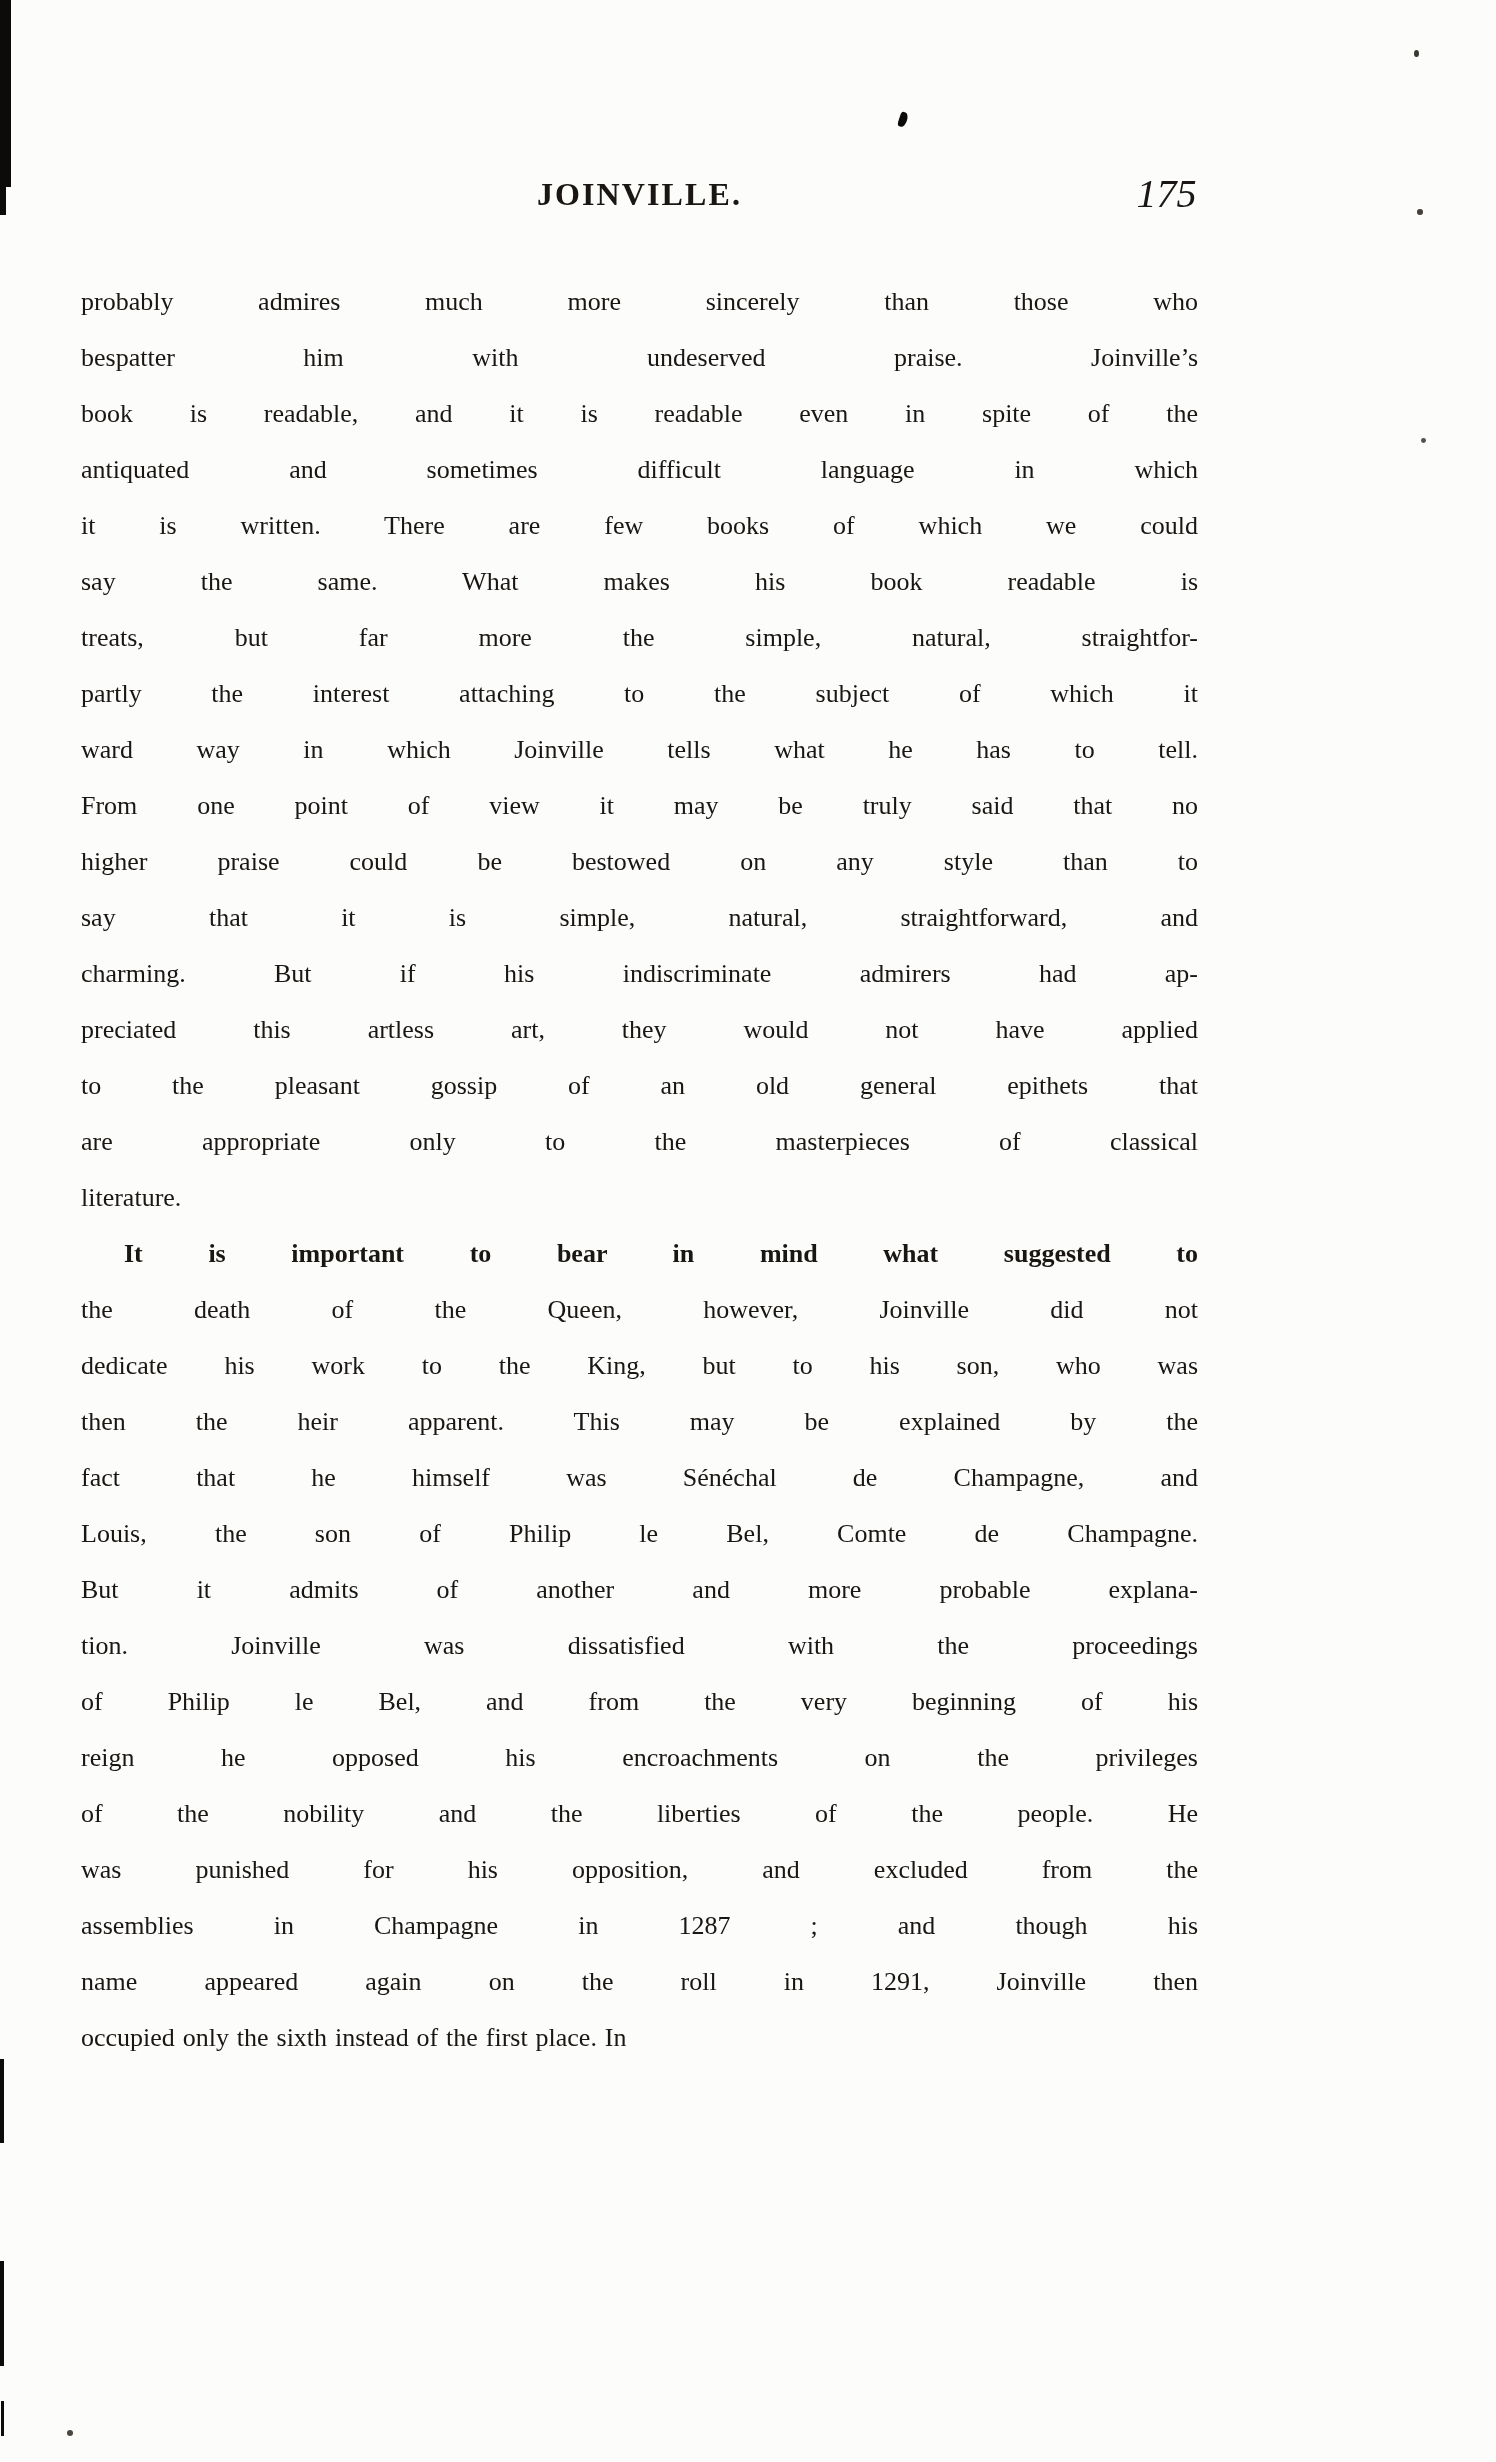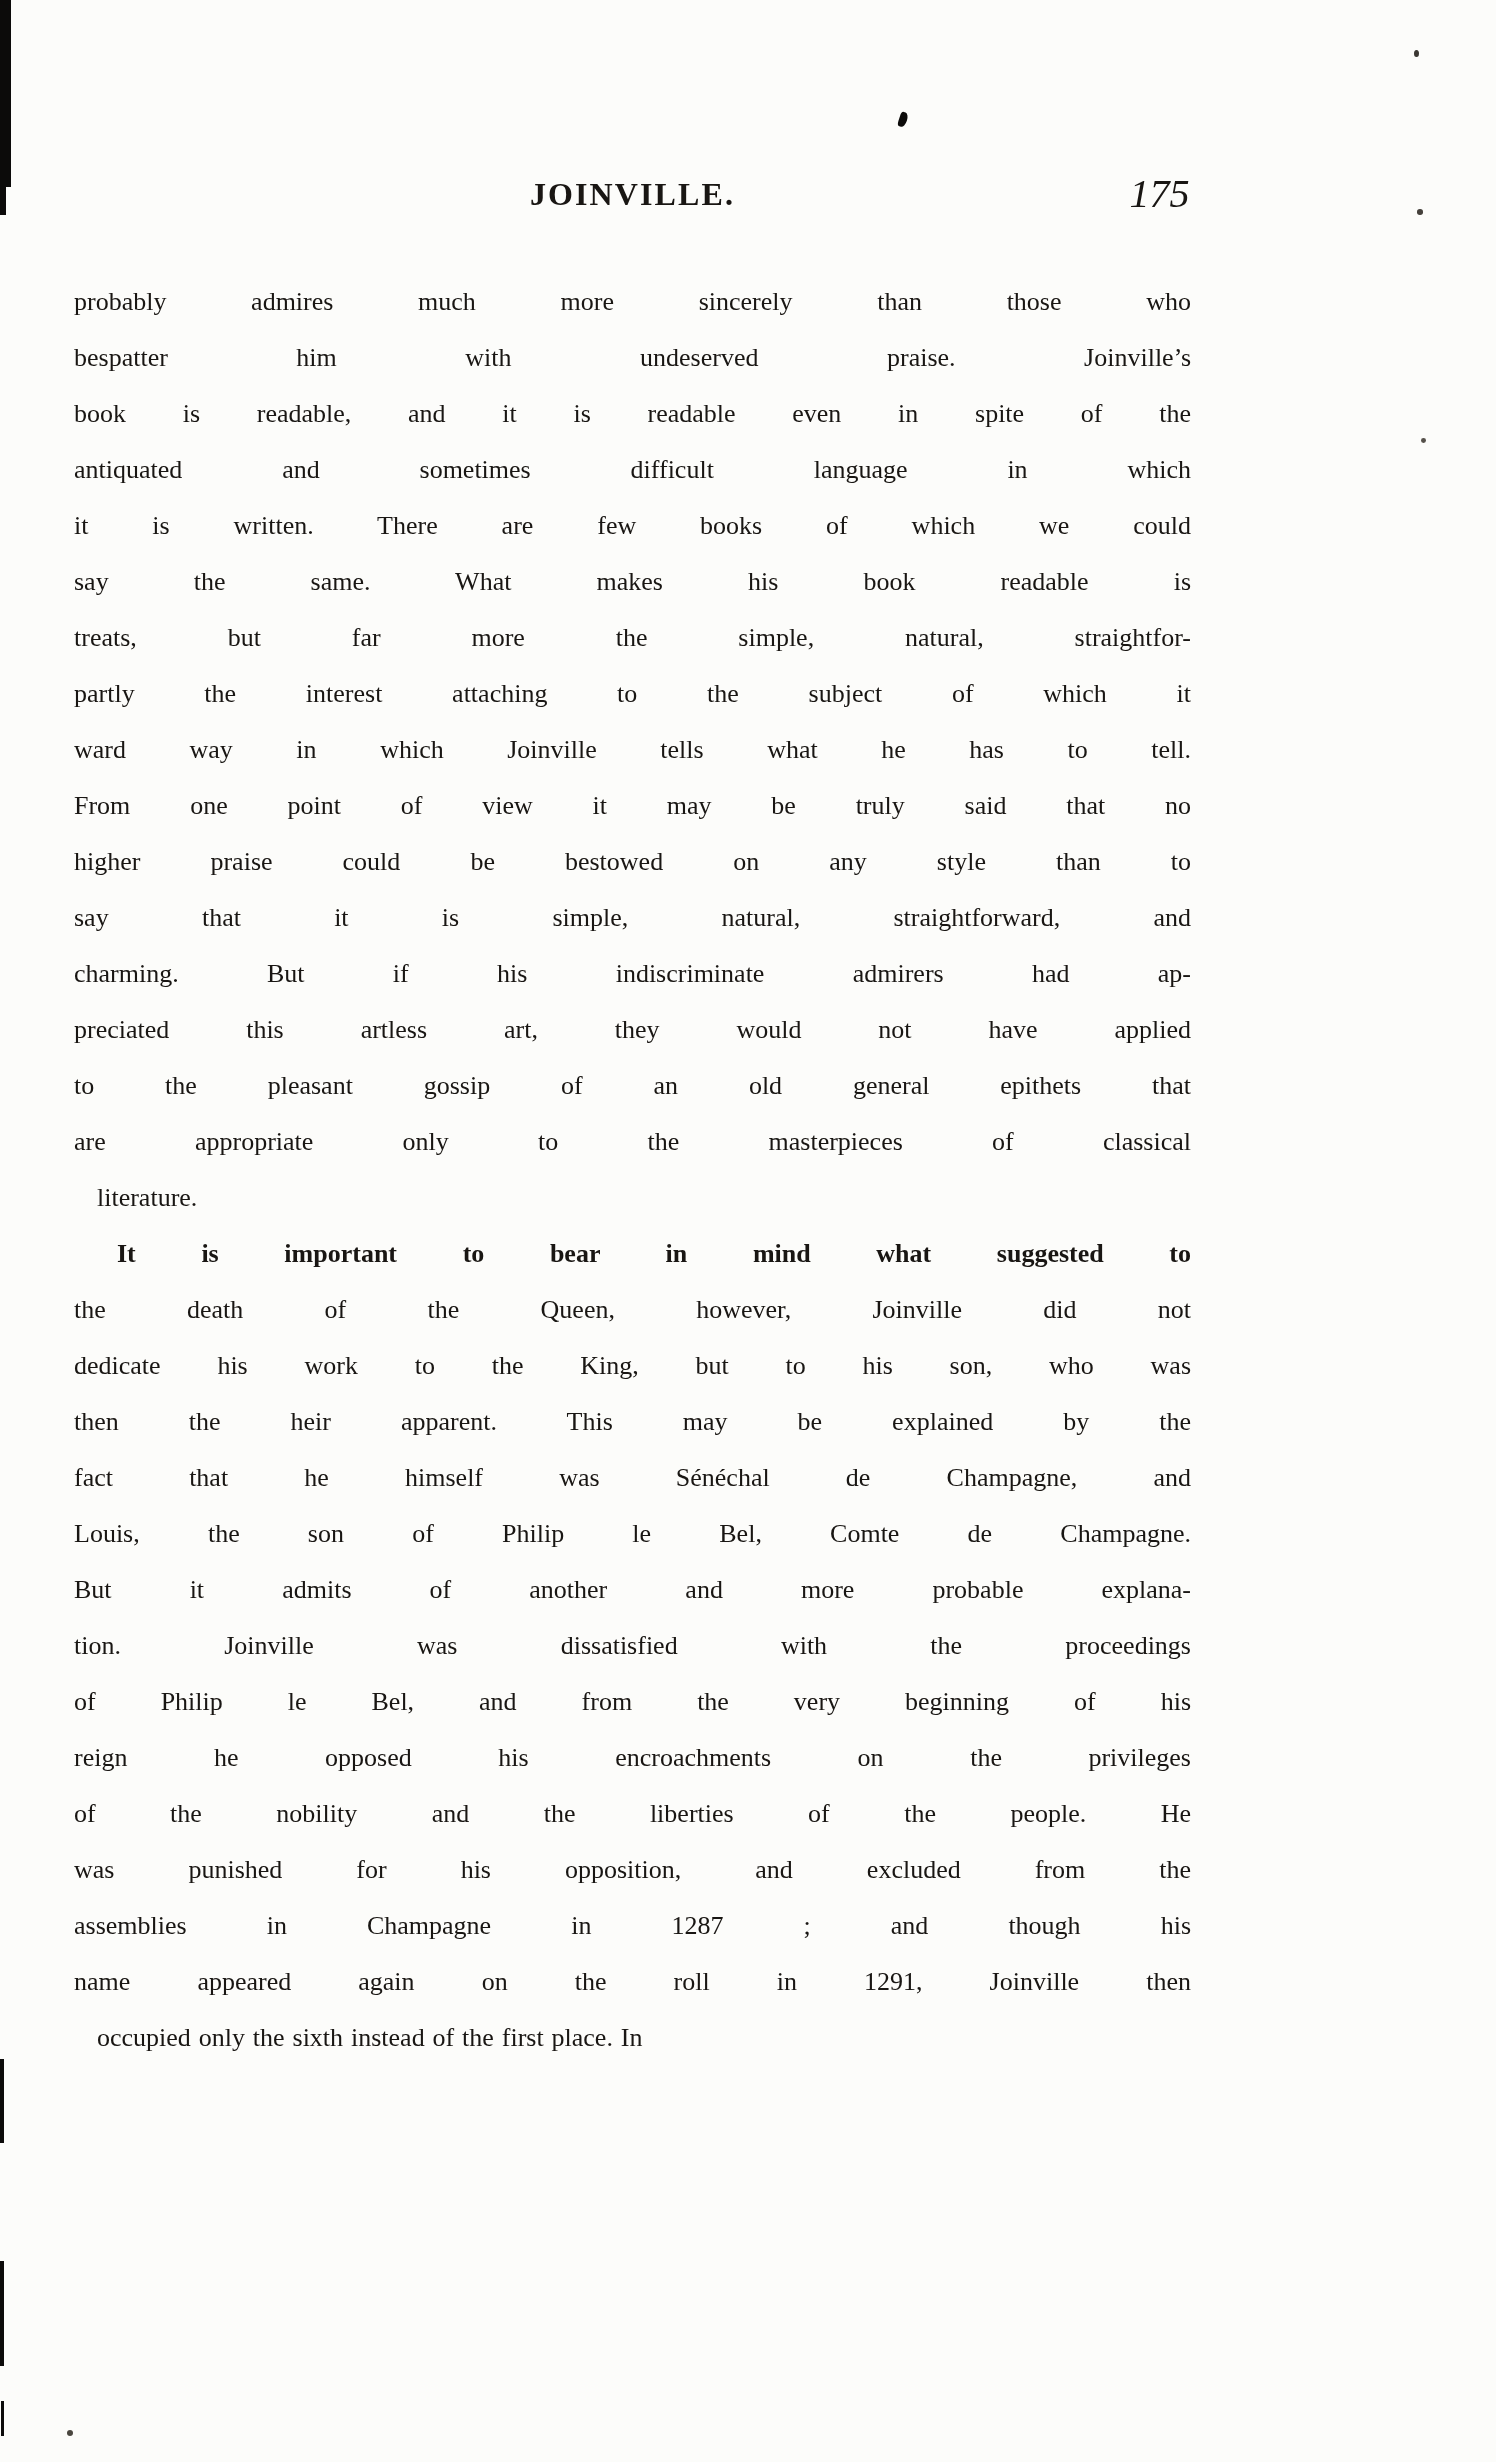--- a/index.html
+++ b/index.html
@@ -5,38 +5,38 @@
   :root { --paper:#fcfcfa; --ink:#191613; }
   html,body { margin:0; padding:0; }
   body {
     width:1496px; height:2462px; position:relative; overflow:hidden;
     background:var(--paper); color:var(--ink);
     font-family:"Liberation Serif", serif;
   }
   .page { position:absolute; inset:0; background:var(--paper); }
 
   
-  .column { position:absolute; left:74px; width:1117px; }
+  .column { position:absolute; left:81px; width:1117px; }
 
   
   .header { top:176px; height:56px; }
   .running-title {
     position:absolute; left:50%; transform:translateX(-50%);
     font-size:32px; letter-spacing:2.1px; font-weight:bold; white-space:nowrap;
   }
   .page-number { position:absolute; right:1.4px; top:-5.6px; font-size:40px;font-style:italic; }
 
   
   .body-text { top:274px; }
   .line {
     font-size:26px; line-height:56px;
     text-align:justify; text-align-last:justify;
     word-spacing:1.4px; white-space:normal;
   }
-  .line-last { text-align-last:left;margin-left:23px; }
+  .line-last { text-align-last:left; }
   .paragraph.indent .line:first-child { text-indent:43px;font-weight:bold; }
 
   
   .artifact { position:absolute; background:#0c0b0a; }
   .bar-top-left    { left:0; top:0; width:11px; height:187px; }
   .bar-top-left2   { left:0; top:187px; width:6.3px; height:28px; }
   .dash-left-1     { left:0; top:2059px; width:4.2px; height:84px; }
   .dash-left-2     { left:0; top:2261px; width:3.5px; height:105px; }
   .dash-left-3     { left:1.4px; top:2401px; width:2.8px; height:35px; }
   .speck-top-center{ left:899px; top:112px; width:7.7px; height:15.4px; border-radius:40% 60% 60% 40%; transform:rotate(18deg); }

